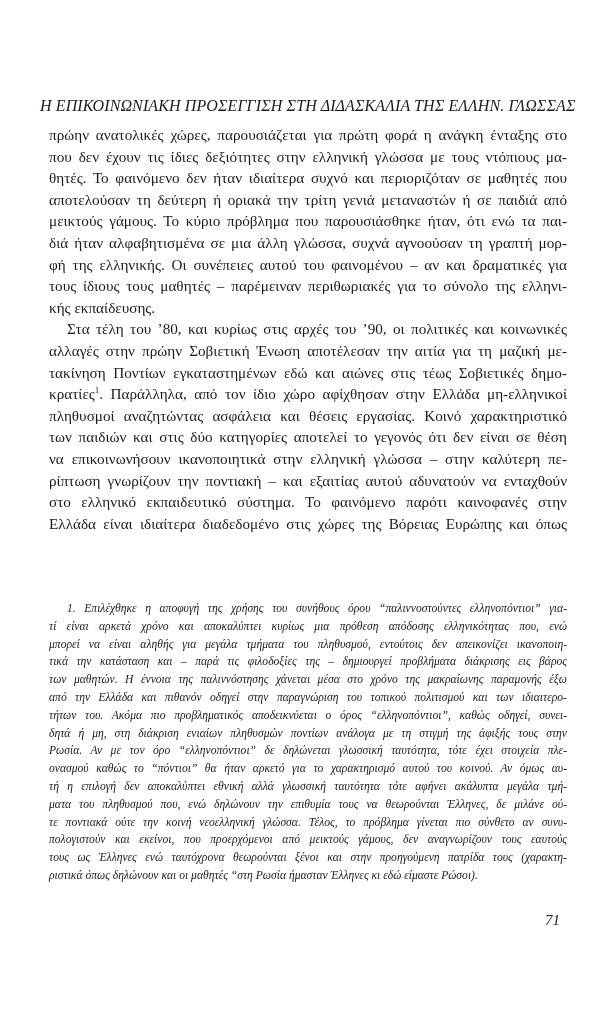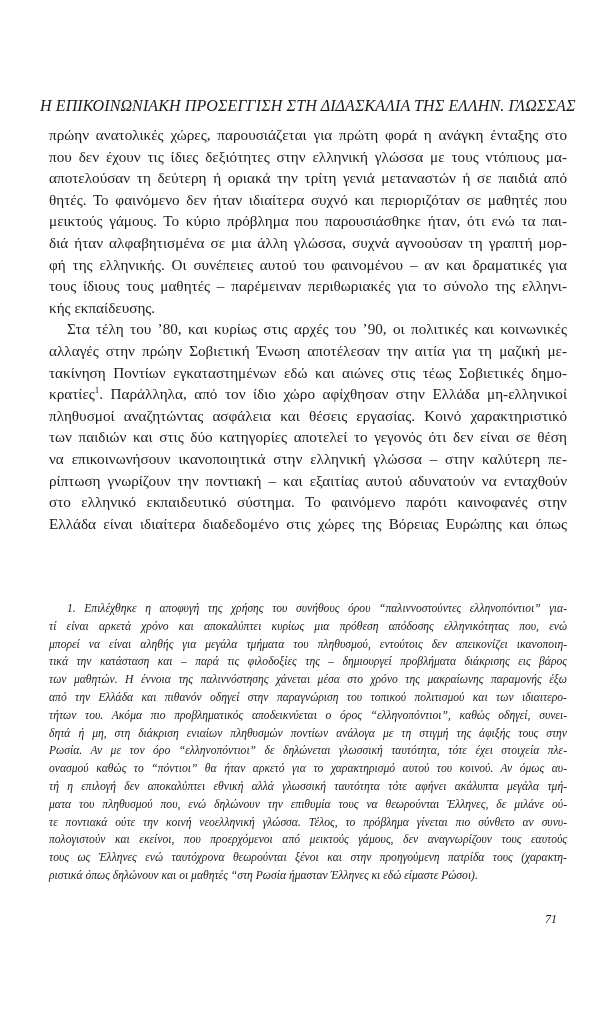--- a/index.html
+++ b/index.html
@@ -74,33 +74,33 @@
       padding-left: 18px;
     }
     .footnotes .line.last {
       text-align-last: left;
     }
     .page-number {
       position: absolute;
       top: 912px;
       left: 545px;
       font-style: italic;
-      font-size: 12px;
+      font-size: 15px;
     }
   </style>
 </head>
 <body>
 
 <div class="running-head">Η ΕΠΙΚΟΙΝΩΝΙΑΚΗ ΠΡΟΣΕΓΓΙΣΗ ΣΤΗ ΔΙΔΑΣΚΑΛΙΑ ΤΗΣ ΕΛΛΗΝ. ΓΛΩΣΣΑΣ</div>
 
 <div class="body-text">
   <span class="line">πρώην ανατολικές χώρες, παρουσιάζεται για πρώτη φορά η ανάγκη ένταξης στο</span>
   <span class="line">που δεν έχουν τις ίδιες δεξιότητες στην ελληνική γλώσσα με τους ντόπιους μα-</span>
+  <span class="line">θητές. Το φαινόμενο δεν ήταν ιδιαίτερα συχνό και περιοριζόταν σε μαθητές που</span>
   <span class="line">αποτελούσαν τη δεύτερη ή οριακά την τρίτη γενιά μεταναστών ή σε παιδιά από</span>
-  <span class="line">θητές. Το φαινόμενο δεν ήταν ιδιαίτερα συχνό και περιοριζόταν σε μαθητές που</span>
   <span class="line">μεικτούς γάμους. Το κύριο πρόβλημα που παρουσιάσθηκε ήταν, ότι ενώ τα παι-</span>
   <span class="line">διά ήταν αλφαβητισμένα σε μια άλλη γλώσσα, συχνά αγνοούσαν τη γραπτή μορ-</span>
   <span class="line">φή της ελληνικής. Οι συνέπειες αυτού του φαινομένου – αν και δραματικές για</span>
   <span class="line">τους ίδιους τους μαθητές – παρέμειναν περιθωριακές για το σύνολο της ελληνι-</span>
   <span class="line last">κής εκπαίδευσης.</span>
   <span class="line indent">Στα τέλη του ’80, και κυρίως στις αρχές του ’90, οι πολιτικές και κοινωνικές</span>
   <span class="line">αλλαγές στην πρώην Σοβιετική Ένωση αποτέλεσαν την αιτία για τη μαζική με-</span>
   <span class="line">τακίνηση Ποντίων εγκαταστημένων εδώ και αιώνες στις τέως Σοβιετικές δημο-</span>
   <span class="line"><span>κρατίες</span><sup>1</sup><span>. Παράλληλα, από τον ίδιο χώρο αφίχθησαν στην Ελλάδα μη-ελληνικοί</span></span>
   <span class="line">πληθυσμοί αναζητώντας ασφάλεια και θέσεις εργασίας. Κοινό χαρακτηριστικό</span>

